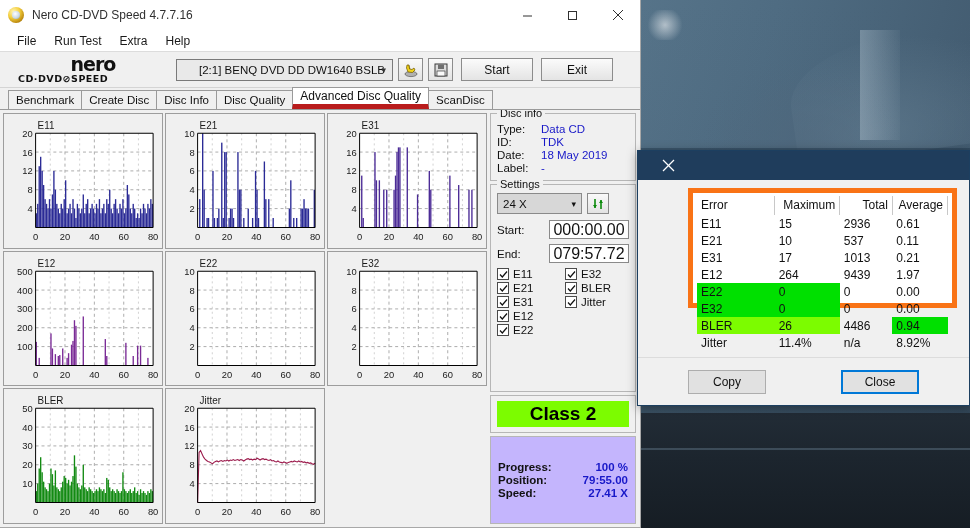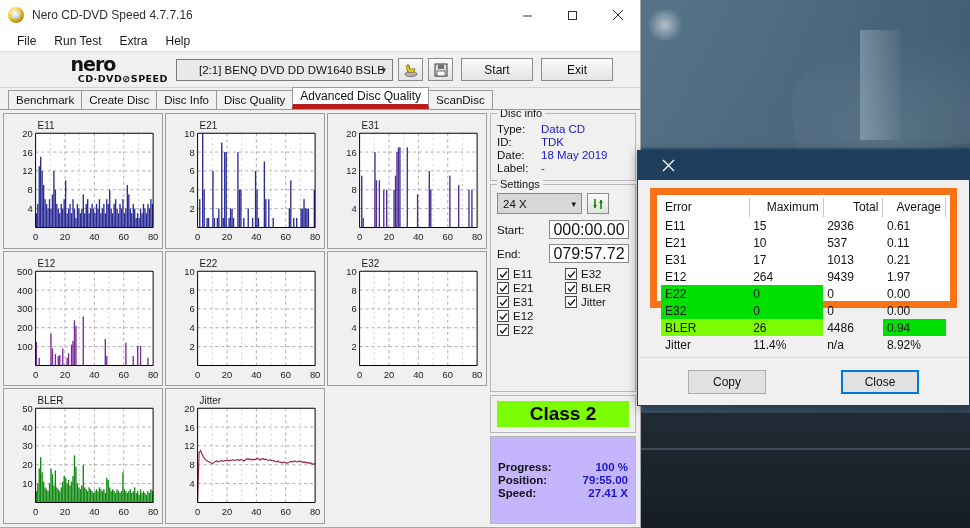--- a/index.html
+++ b/index.html
@@ -119,21 +119,21 @@
     width: 150px; margin-left: 12px; margin-right: 8px;
     line-height: 1;
     font-family: "DejaVu Sans", sans-serif;
   }
   #nero-word {
     font-size: 19px; font-weight: bold; letter-spacing: -1px;
     text-align: center; color: #111; font-family: "DejaVu Sans", sans-serif;
   }
   #nero-sub {
     font-size: 9.5px; font-weight: bold; letter-spacing: 0.5px;
-    text-align: right; color: #111;
+    text-align: left; color: #111;
   }
   #drive-select {
     width: 217px; height: 22px;
     border: 1px solid #7a7a7a;
     background: #e9e9e9;
     display: flex; align-items: center;
     padding-left: 22px; font-size: 11.5px; color: #111;
     position: relative;
   }
   #drive-select .chev {
@@ -305,23 +305,24 @@
   }
   #stats-title .t { flex:1; }
   #stats-close {
     width: 42px; height: 29px;
     display:flex; align-items:center; justify-content:center;
   }
   #stats-body {
     flex: 1; padding: 8px 12px 0 12px;
   }
   #stats-table-wrap {
-    border: 7px solid #f97316; background: #fff;
+    border: 5px solid #f97316; background: #fff;
     padding: 3px 4px 5px 4px;
     height: 120px;
+    margin-left: 38px;
   }
   table.stats {
     width: 100%; border-collapse: collapse;
     font-size: 12px; color: #111;
   }
   table.stats th {
     font-weight: normal; text-align: right;
     padding: 2px 4px 3px 4px;
     border-right: 1px solid #c8c8c8;
   }

